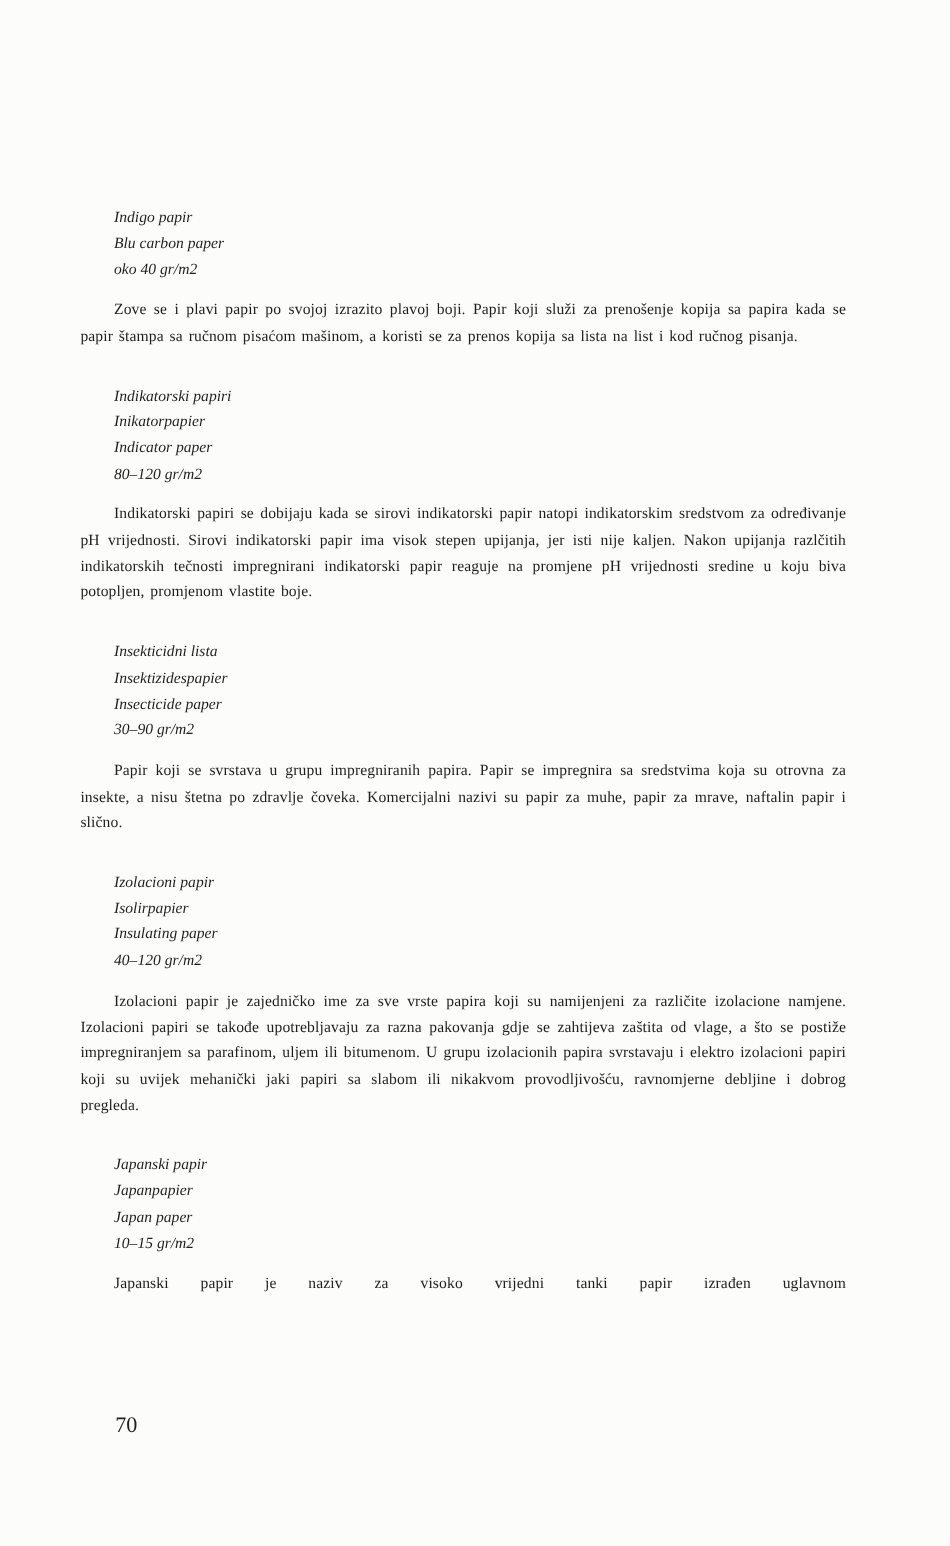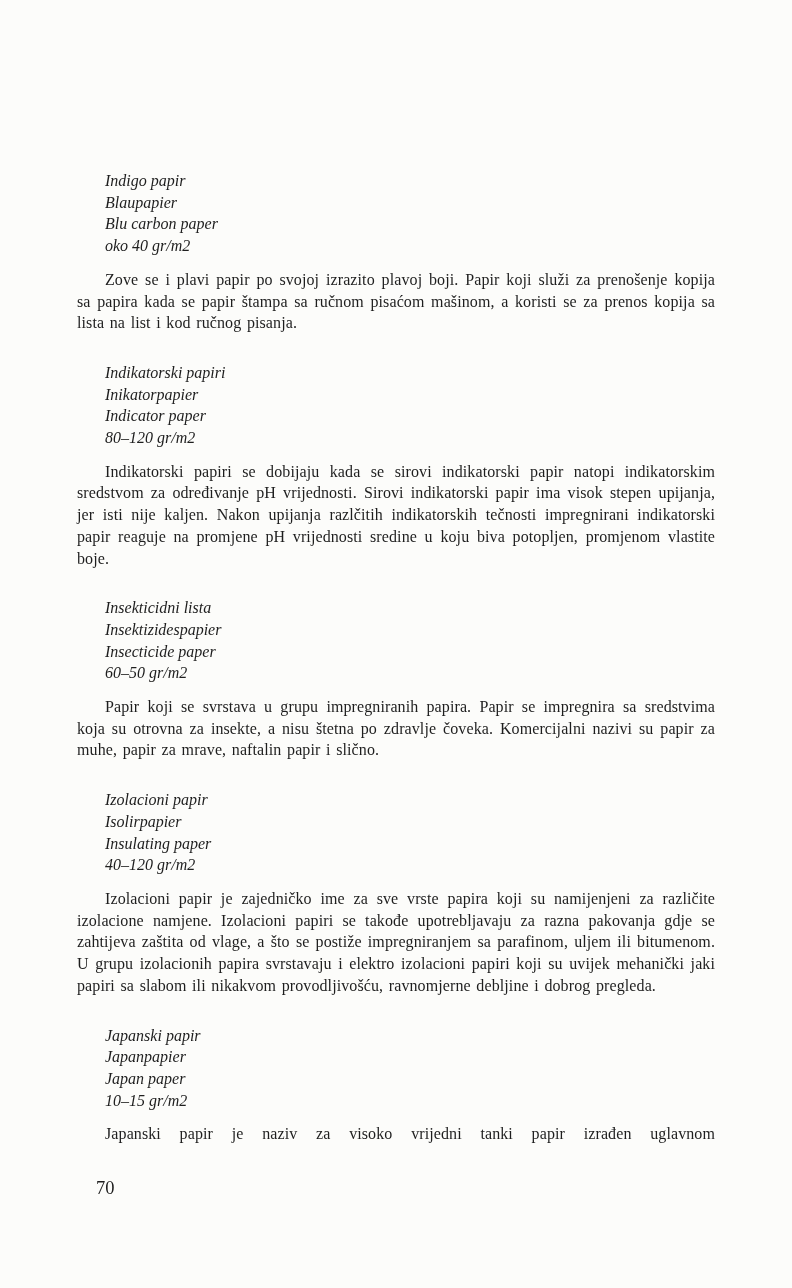--- a/index.html
+++ b/index.html
@@ -9,24 +9,24 @@
     height: 1288px;
     margin: 0 auto;
     background: #fcfcfa;
     color: #1e1e1e;
     font-family: "Liberation Serif", "DejaVu Serif", serif;
     overflow: hidden;
     box-sizing: border-box;
   }
   .content {
     position: absolute;
-    left: 77px;
+    left: 67px;
     top: 170px;
     width: 638px;
-    font-size: 16px;
+    font-size: 13px;
     line-height: 21.7px;
     font-family: Liberation Serif, serif;
   }
   .entry { margin: 0; }
   .entry-heading {
     font-style: italic;
     padding-left: 28px;
     margin: 0 0 12px 0;
   }
   .entry-heading .hline { white-space: nowrap; }
@@ -51,21 +51,20 @@
 </style>
 </head>
 <body>
 
 <div class="page">
   <div class="content">
 
     <section class="entry">
       <div class="entry-heading">
         <div class="hline">Indigo papir</div>
-        <div class="hline">Blaupapier</div>
         <div class="hline">Blu carbon paper</div>
         <div class="hline">oko 40 gr/m2</div>
       </div>
       <p class="entry-body">Zove se i plavi papir po svojoj izrazito plavoj boji. Papir koji služi za prenošenje kopija sa papira kada se papir štampa sa ručnom pisaćom mašinom, a koristi se za prenos kopija sa lista na list i kod ručnog pisanja.</p>
     </section>
 
     <section class="entry">
       <div class="entry-heading">
         <div class="hline">Indikatorski papiri</div>
         <div class="hline">Inikatorpapier</div>
@@ -73,21 +72,21 @@
         <div class="hline">80–120 gr/m2</div>
       </div>
       <p class="entry-body">Indikatorski papiri se dobijaju kada se sirovi indikatorski papir natopi indikatorskim sredstvom za određivanje pH vrijednosti. Sirovi indikatorski papir ima visok stepen upijanja, jer isti nije kaljen. Nakon upijanja razlčitih indikatorskih tečnosti impregnirani indikatorski papir reaguje na promjene pH vrijednosti sredine u koju biva potopljen, promjenom vlastite boje.</p>
     </section>
 
     <section class="entry">
       <div class="entry-heading">
         <div class="hline">Insekticidni lista</div>
         <div class="hline">Insektizidespapier</div>
         <div class="hline">Insecticide paper</div>
-        <div class="hline">60–50 gr/m2</div>
+        <div class="hline">30–90 gr/m2</div>
       </div>
       <p class="entry-body">Papir koji se svrstava u grupu impregniranih papira. Papir se impregnira sa sredstvima koja su otrovna za insekte, a nisu štetna po zdravlje čoveka. Komercijalni nazivi su papir za muhe, papir za mrave, naftalin papir i slično.</p>
     </section>
 
     <section class="entry">
       <div class="entry-heading">
         <div class="hline">Izolacioni papir</div>
         <div class="hline">Isolirpapier</div>
         <div class="hline">Insulating paper</div>
         <div class="hline">40–120 gr/m2</div>

